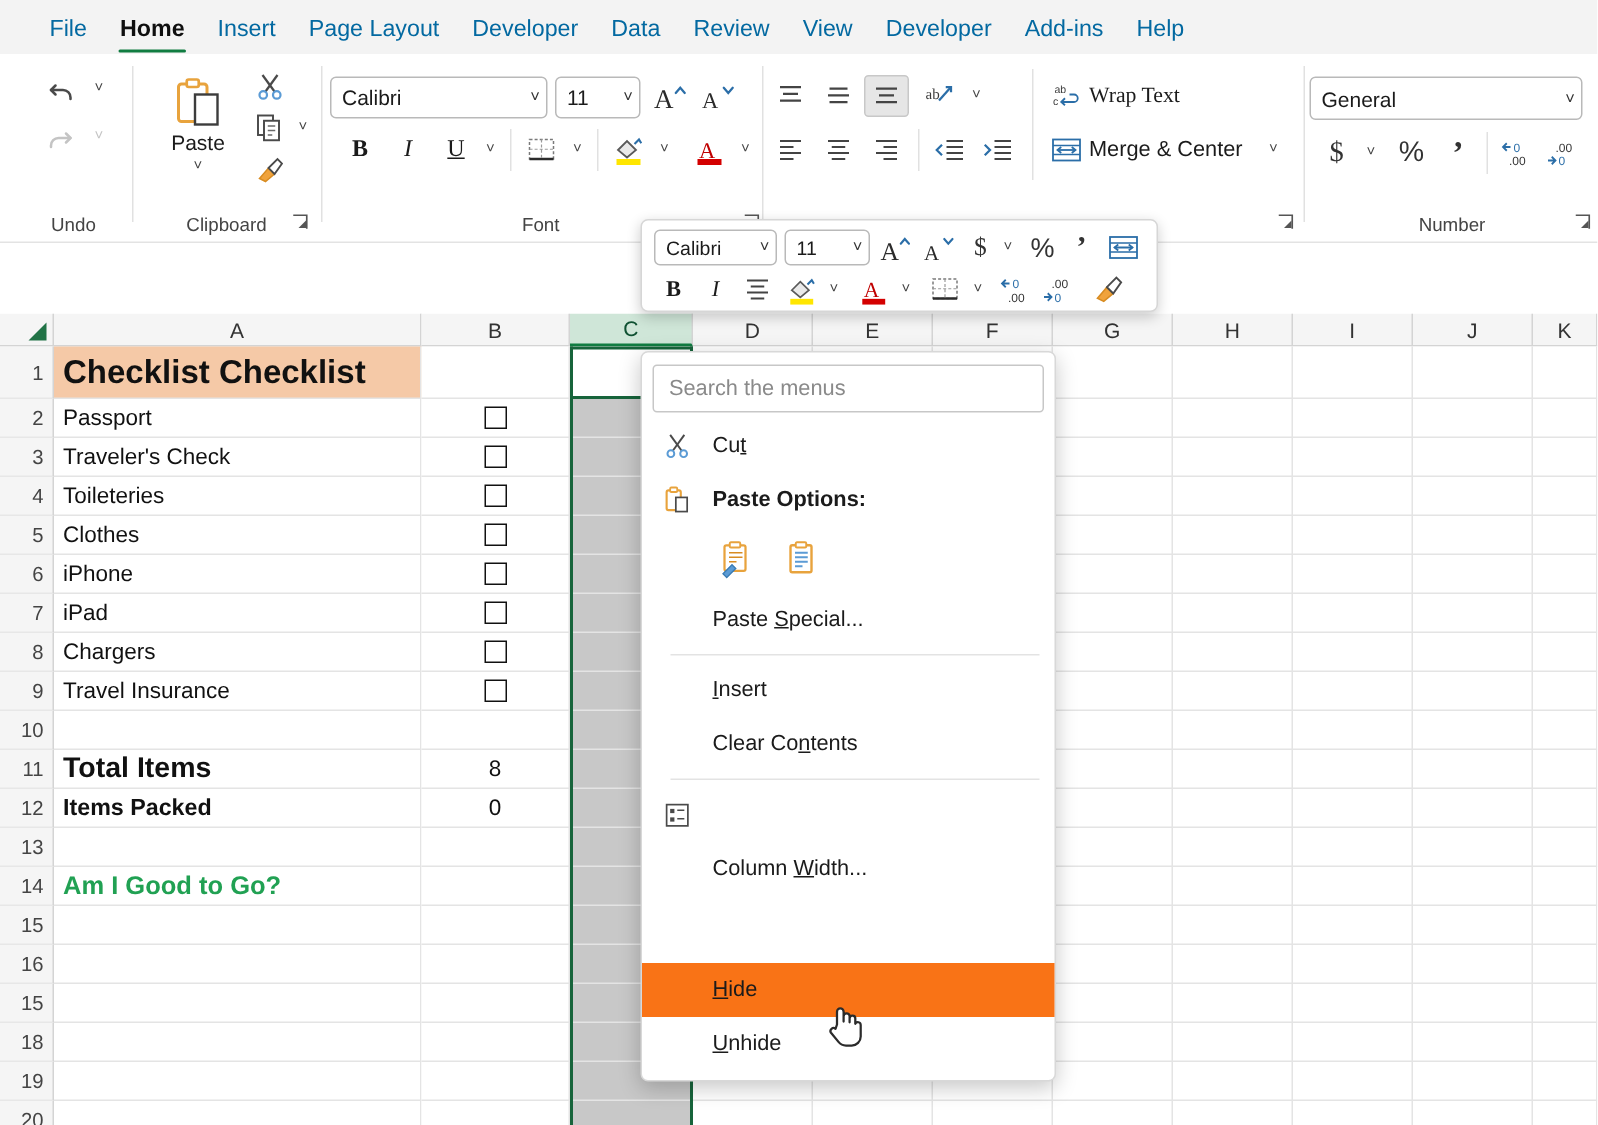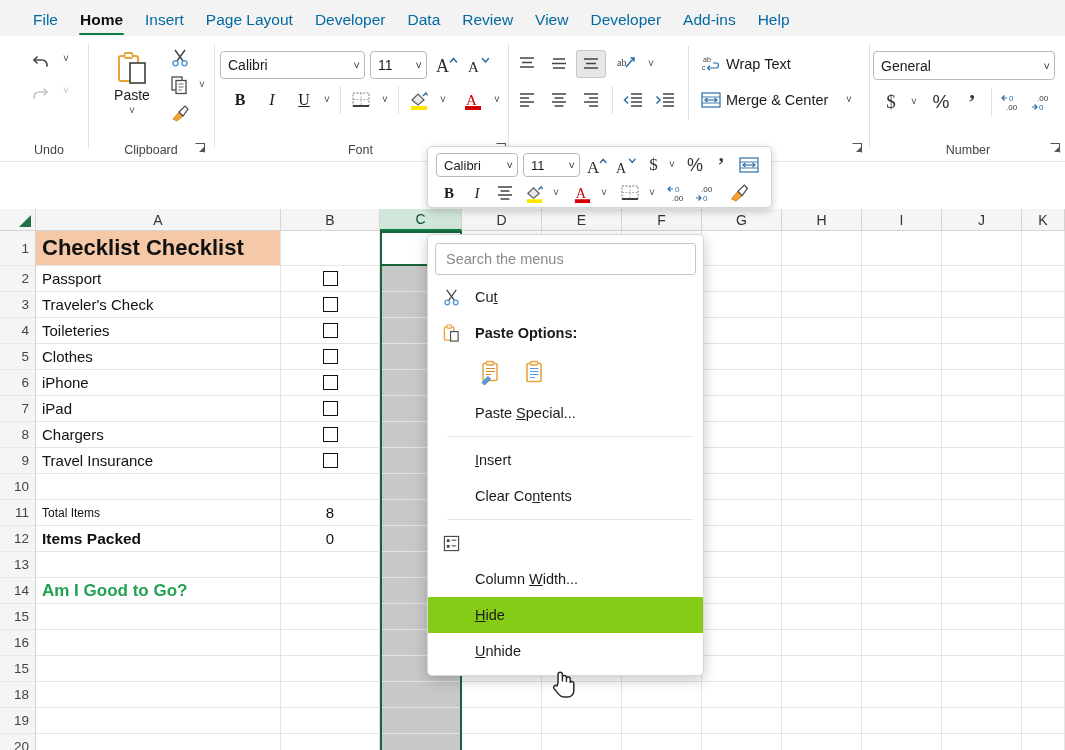--- a/index.html
+++ b/index.html
@@ -151,21 +151,21 @@
   .ctx-search {
     margin:8px 7px 4px 7px; height:32px;
     border:1px solid #c7c7c7; border-radius:3px; background:#fff;
     display:flex; align-items:center; padding:0 10px;
     font-size:14.5px; color:#8a8a8a; cursor:text;
   }
   .ctx-item {
     height:36px; display:flex; align-items:center; cursor:default;
     font-size:14.5px; color:#1b1b1b; padding-left:0;
   }
-  .ctx-item.hover { background:#84cc16; }
+  .ctx-item.hover { background:#f97316;margin-top:45px; }
   .ctx-ico { width:47px; min-width:47px; display:flex; align-items:center; justify-content:center; }
   .ctx-lbl { flex:1; }
   .ctx-lbl.bold { font-weight:bold; }
   .ctx-sep { height:1px; background:#e3e3e3; margin:5px 10px 5px 19px; }
   .paste-row { height:44px; display:flex; align-items:center; padding-left:47px; gap:14px; }
   .paste-opt { width:30px; height:30px; display:flex; align-items:center; justify-content:center; cursor:pointer; border-radius:3px;}
   u.acc { text-decoration: underline; }
 
   
   .cursor-hand { position:absolute; left:549px; top:668px; width:28px; height:32px; z-index:90; pointer-events:none; }
@@ -394,21 +394,21 @@
       <div class="grp-sep" style="left:176px; top:10px; height:74px;"></div>
 
       <div class="icon-btn" style="left:186px; top:14px; width:26px; height:28px;">
         <svg width="20" height="20" viewBox="0 0 20 20">
           <text x="2" y="8" font-family="Liberation Sans, sans-serif" font-size="7" fill="#3b3b3b">ab</text>
           <text x="1" y="16" font-family="Liberation Sans, sans-serif" font-size="7" fill="#3b3b3b">c</text>
           <path d="M7 14 h8 a2.5 2.5 0 0 0 0 -5 h-3" stroke="#2b6ea8" stroke-width="1.2" fill="none"></path>
           <path d="M9 11.5 L6.5 14 L9 16.2" stroke="#2b6ea8" stroke-width="1.2" fill="none"></path>
         </svg>
       </div>
-      <div class="lbl-txt" style="left:214px; top:20px;">Wrap Text</div>
+      <div class="lbl-txt" style="left:214px; top:20px;font-family:Liberation Serif, serif;">Wrap Text</div>
 
       <div class="icon-btn" style="left:186px; top:50px; width:26px; height:28px;">
         <svg width="22" height="20" viewBox="0 0 22 20">
           <rect x="2" y="3" width="18" height="14" fill="#fff" stroke="#2b6ea8" stroke-width="1.2"></rect>
           <path d="M2 7 h18 M2 13 h18" stroke="#2b6ea8" stroke-width="0.9"></path>
           <path d="M5 10 h12" stroke="#2b6ea8" stroke-width="1.2"></path>
           <path d="M7.5 8 L5 10 L7.5 12 M14.5 8 L17 10 L14.5 12" stroke="#2b6ea8" stroke-width="1.2" fill="none"></path>
         </svg>
       </div>
       <div class="lbl-txt" style="left:214px; top:56px;">Merge &amp; Center</div>
@@ -659,21 +659,21 @@
         <div class="cell selcol" style="left: 380px; width: 82px; top: 265px; height: 26px;"></div>
         <div class="cell" style="left: 462px; width: 80px; top: 265px; height: 26px;"></div>
         <div class="cell" style="left: 542px; width: 80px; top: 265px; height: 26px;"></div>
         <div class="cell" style="left: 622px; width: 80px; top: 265px; height: 26px;"></div>
         <div class="cell" style="left: 702px; width: 80px; top: 265px; height: 26px;"></div>
         <div class="cell" style="left: 782px; width: 80px; top: 265px; height: 26px;"></div>
         <div class="cell" style="left: 862px; width: 80px; top: 265px; height: 26px;"></div>
         <div class="cell" style="left: 942px; width: 80px; top: 265px; height: 26px;"></div>
         <div class="cell" style="left: 1022px; width: 43px; top: 265px; height: 26px;"></div>
         <div class="rowhdr" style="top: 291px; height: 26px;">11</div>
-        <div class="cell" style="left: 36px; width: 245px; top: 291px; height: 26px; font-weight: normal; font-size: 12px; padding-left: 6px;">
+        <div class="cell" style="left: 36px; width: 245px; top: 291px; height: 26px; font-weight: bold; font-size: 19px; padding-left: 6px;">
           <span>Total Items</span>
         </div>
         <div class="cell" style="left: 281px; width: 99px; top: 291px; height: 26px; justify-content: center; font-size: 15px;">
           <span>8</span>
         </div>
         <div class="cell selcol" style="left: 380px; width: 82px; top: 291px; height: 26px;"></div>
         <div class="cell" style="left: 462px; width: 80px; top: 291px; height: 26px;"></div>
         <div class="cell" style="left: 542px; width: 80px; top: 291px; height: 26px;"></div>
         <div class="cell" style="left: 622px; width: 80px; top: 291px; height: 26px;"></div>
         <div class="cell" style="left: 702px; width: 80px; top: 291px; height: 26px;"></div>

